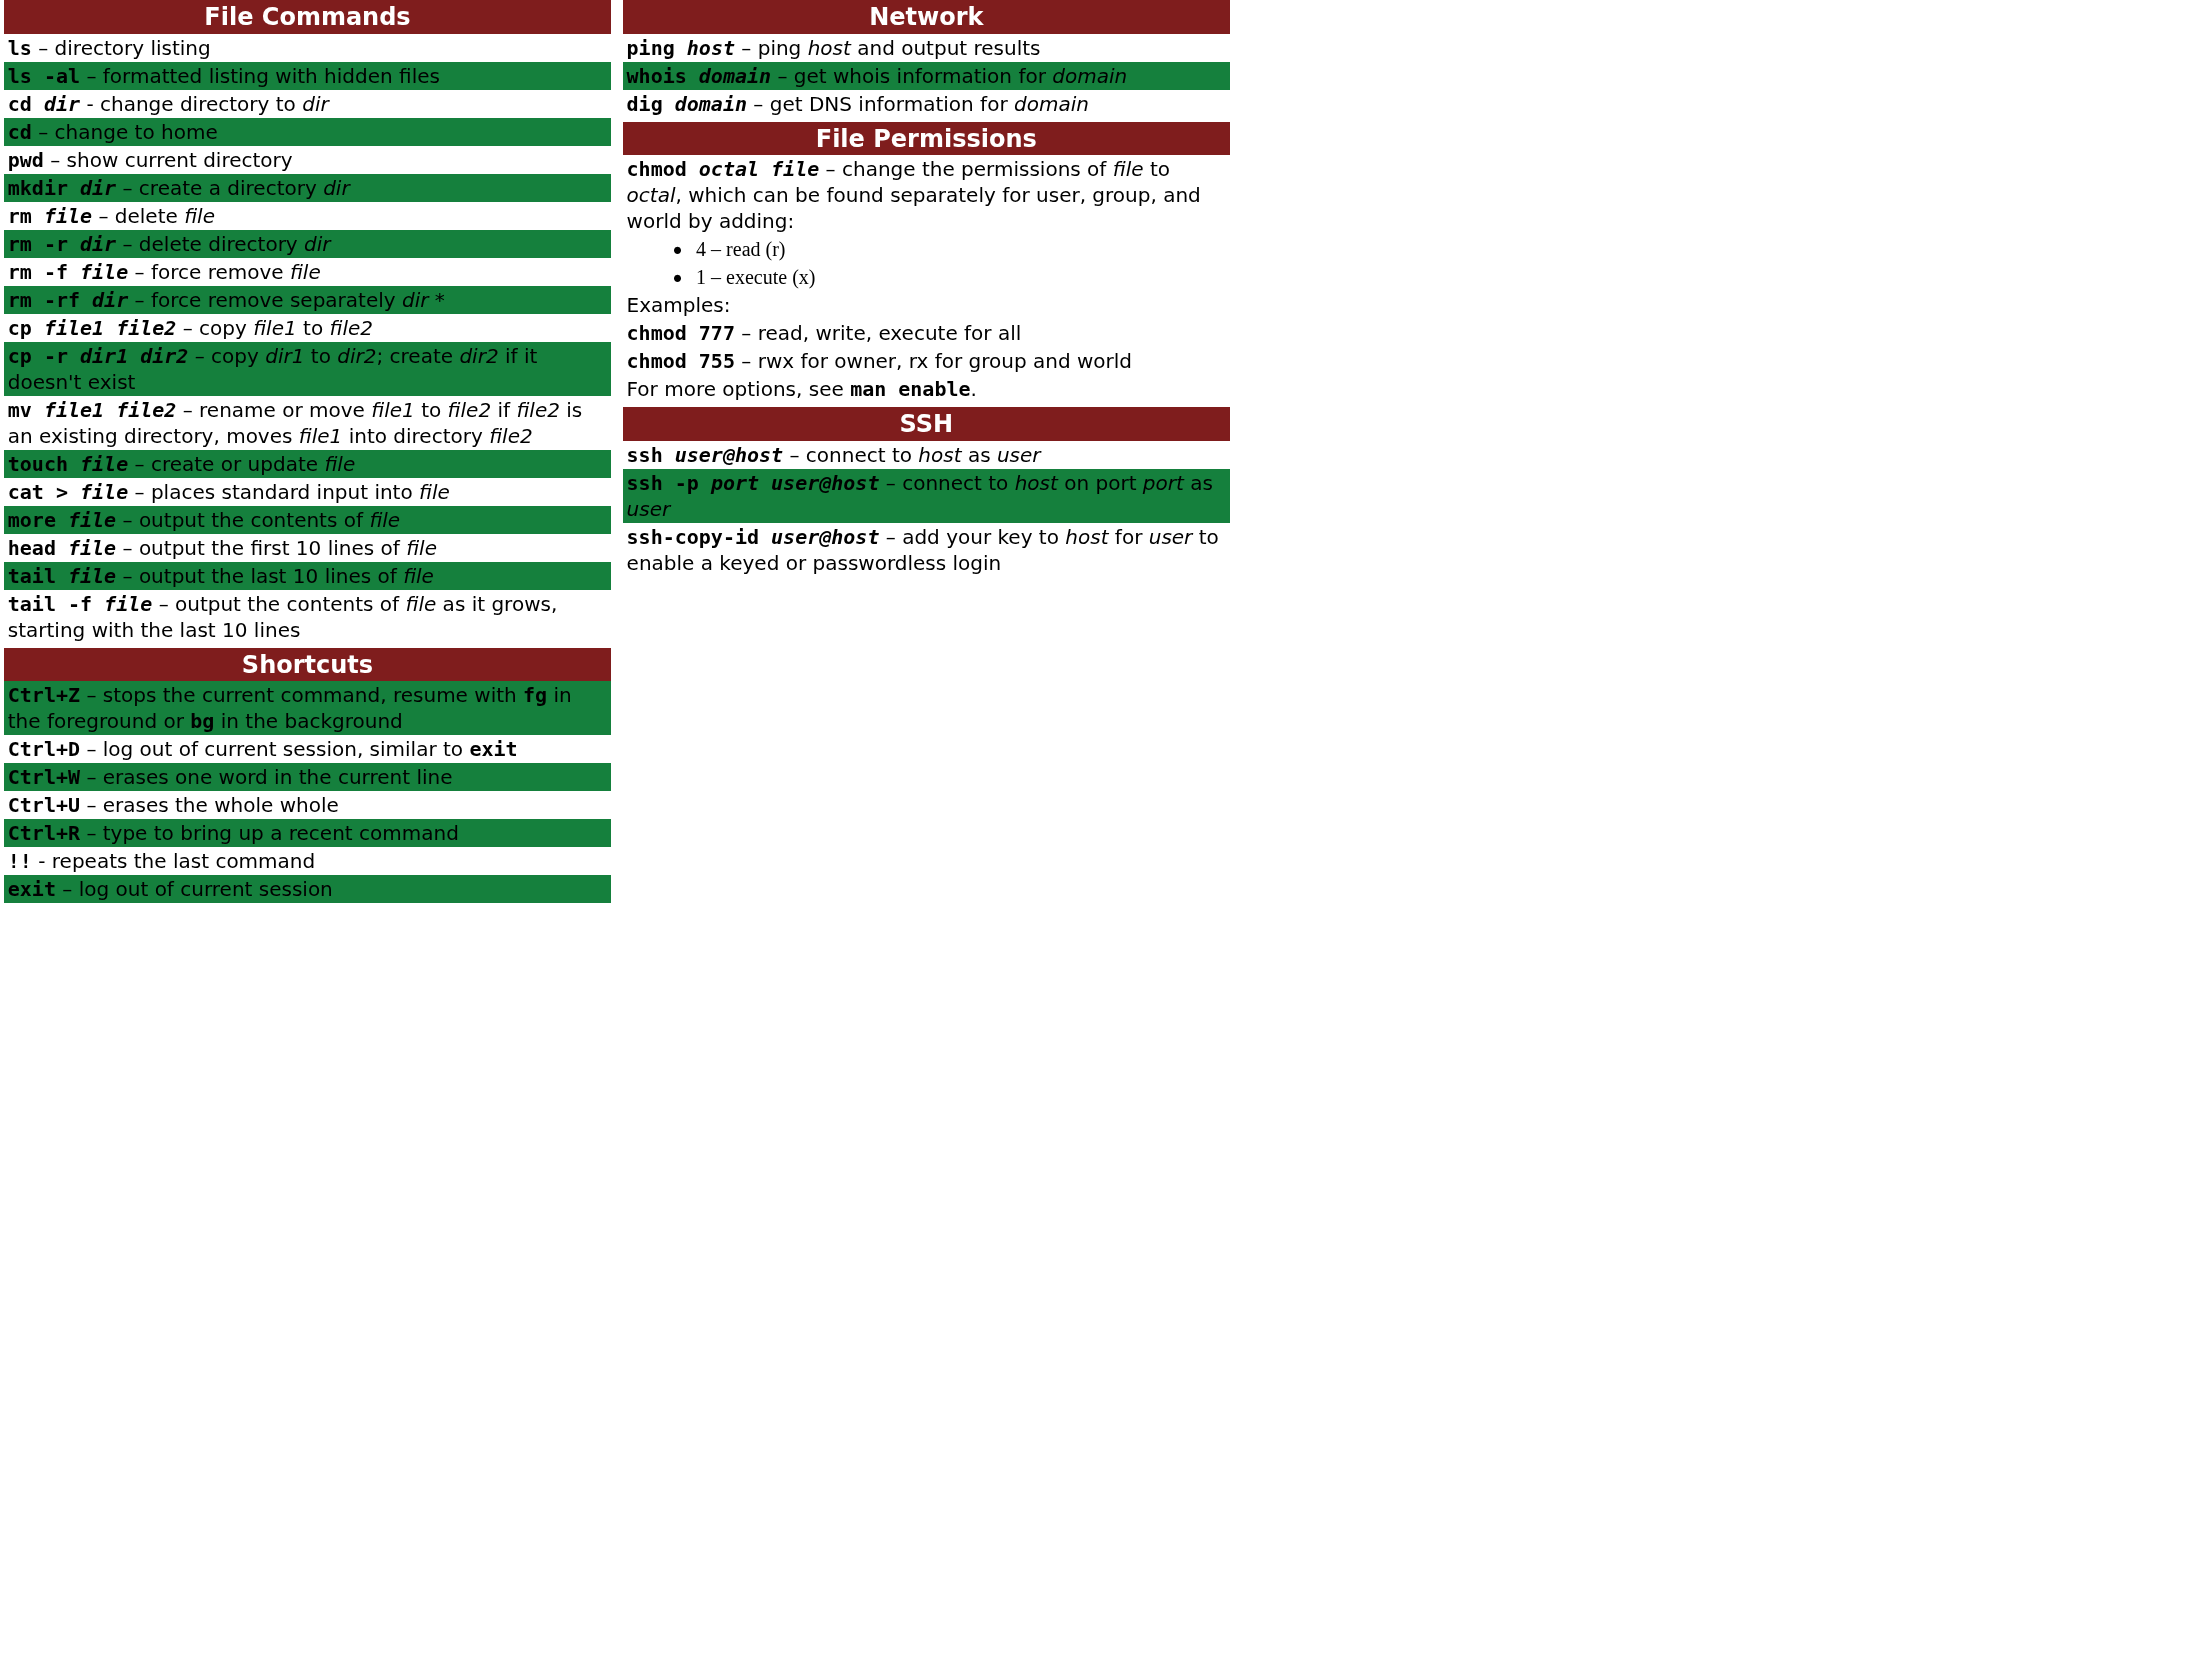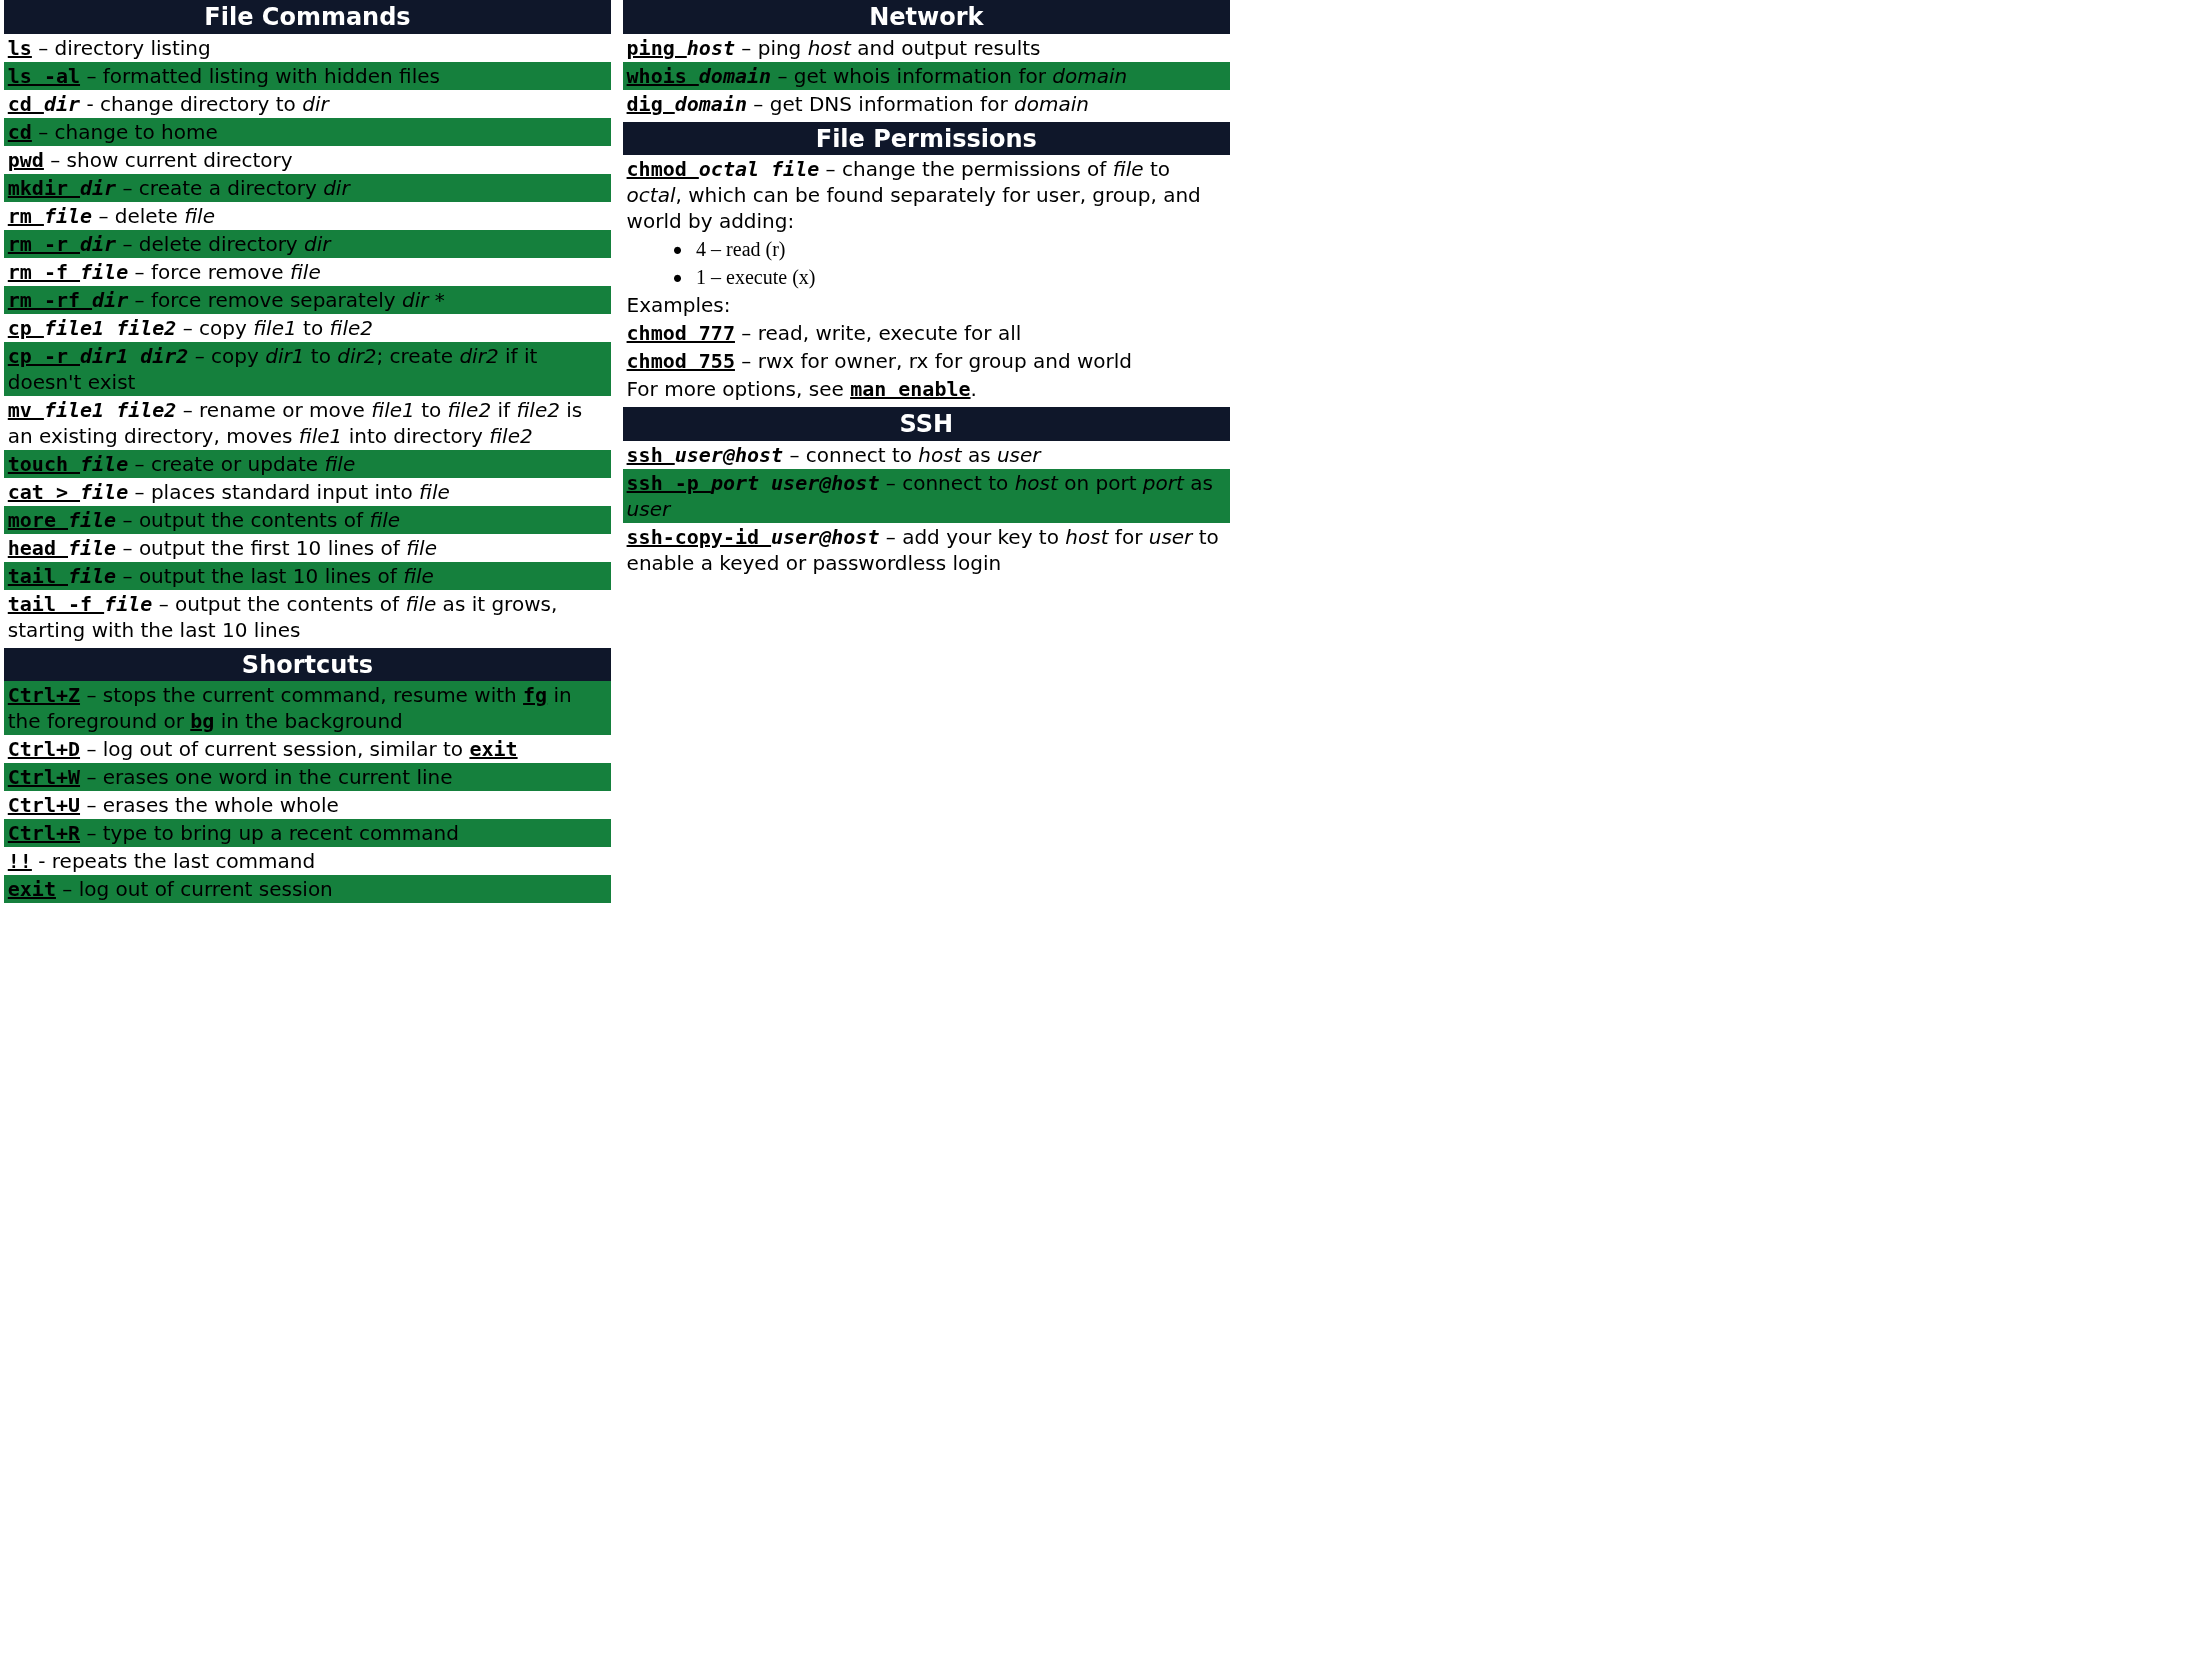--- a/index.html
+++ b/index.html
@@ -1,22 +1,22 @@
 <!DOCTYPE html>
 <html><head>
 <meta charset="utf-8">
 <style>
   html,body{margin:0;padding:0;background:#fff;font-family:"DejaVu Sans","Verdana",sans-serif;color:#000;}
   .page{display:flex;gap:11.6px;padding:0 3.9px;width:1226px;}
   .col{flex:1;min-width:0;}
   .section{margin-bottom:3.9px;}
-  .section-header{background:#0f172a;color:#fff;font-weight:700;text-align:center;font-size:24px;line-height:1.25;padding:1.9px 0;}
+  .section-header{background:#7f1d1d;color:#fff;font-weight:700;text-align:center;font-size:24px;line-height:1.25;padding:1.9px 0;}
   .row{font-size:20px;line-height:1.3;padding:1px 3.9px 1px 3.9px;}
   .row.alt{background:#15803d;}
-  .cmd{font-family:"DejaVu Sans Mono","Menlo",monospace;font-weight:700;text-decoration:underline;}
+  .cmd{font-family:"DejaVu Sans Mono","Menlo",monospace;font-weight:700;}
   .arg{font-family:"DejaVu Sans Mono","Menlo",monospace;font-weight:700;font-style:italic;}
   .desc-italic{font-style:italic;}
   .bullets{padding-left:50px;font-family:Liberation Serif, serif;}
   .bullets .row{padding-left:0;}
   .bullet-dot::before{content:"\25CF";margin-right:13.5px;font-size:16.4px;position:relative;top:-1.9px;}
 </style>
 </head>
 <body>
 
 <div class="page">

